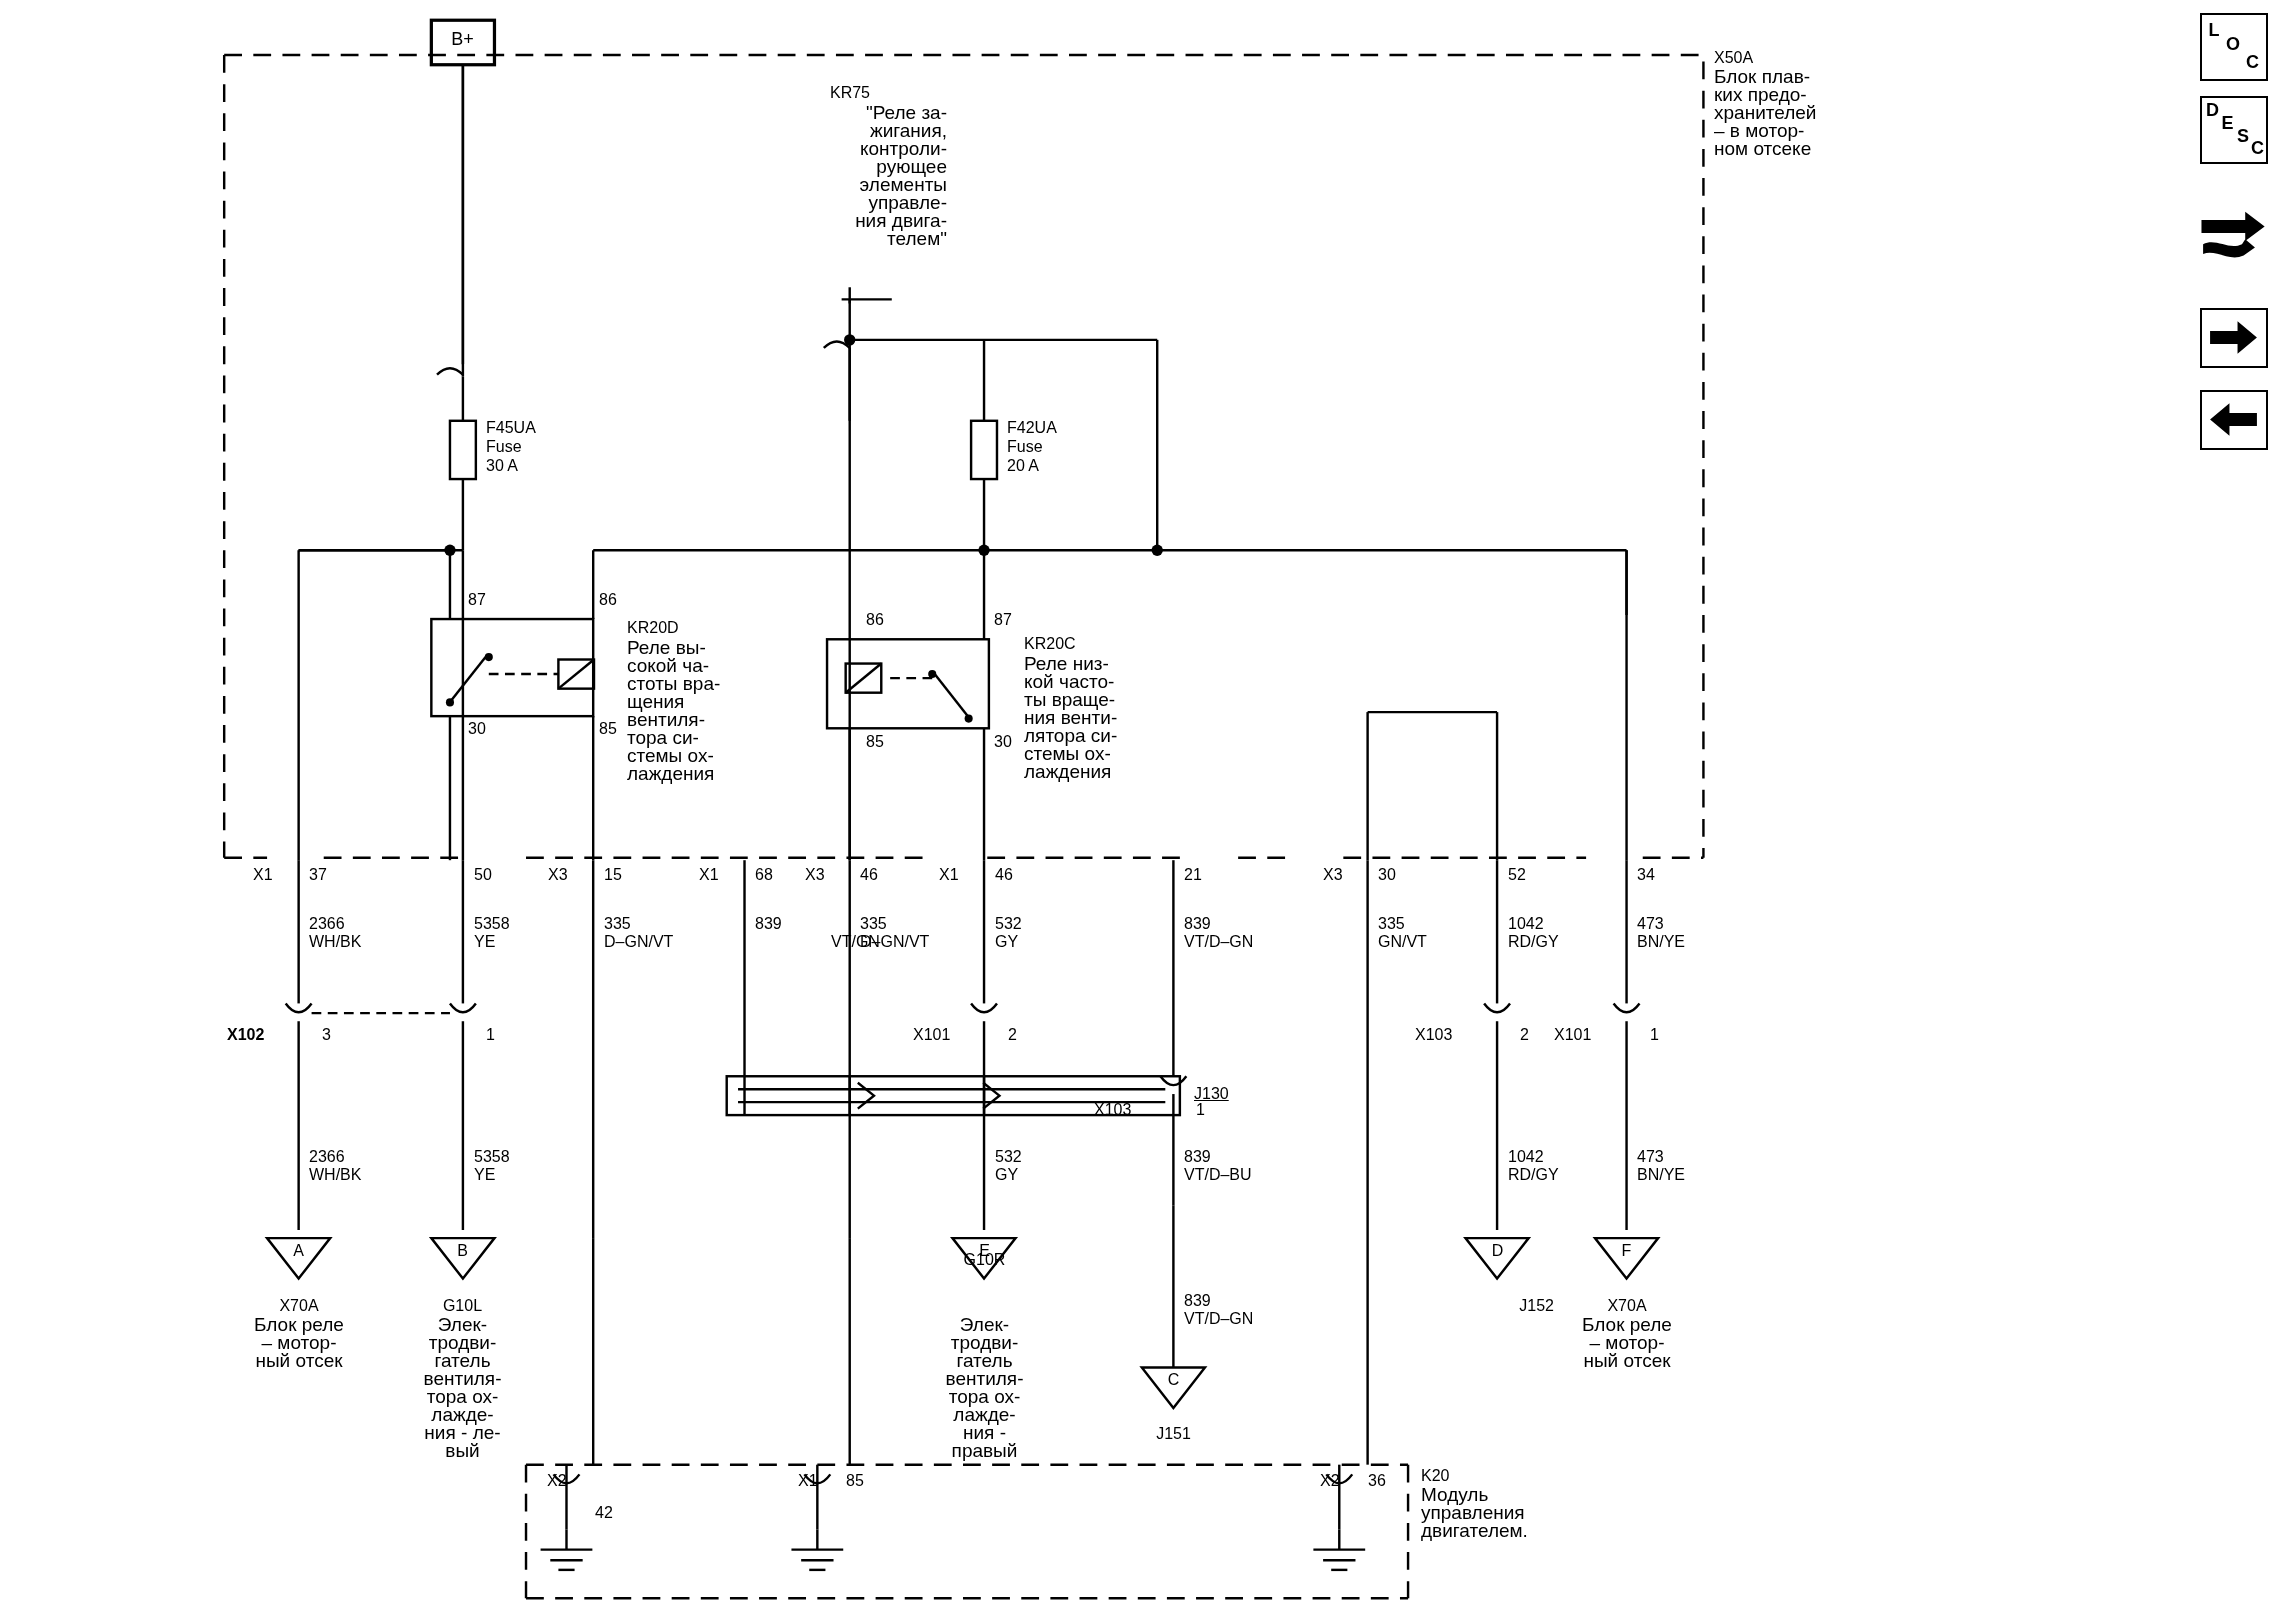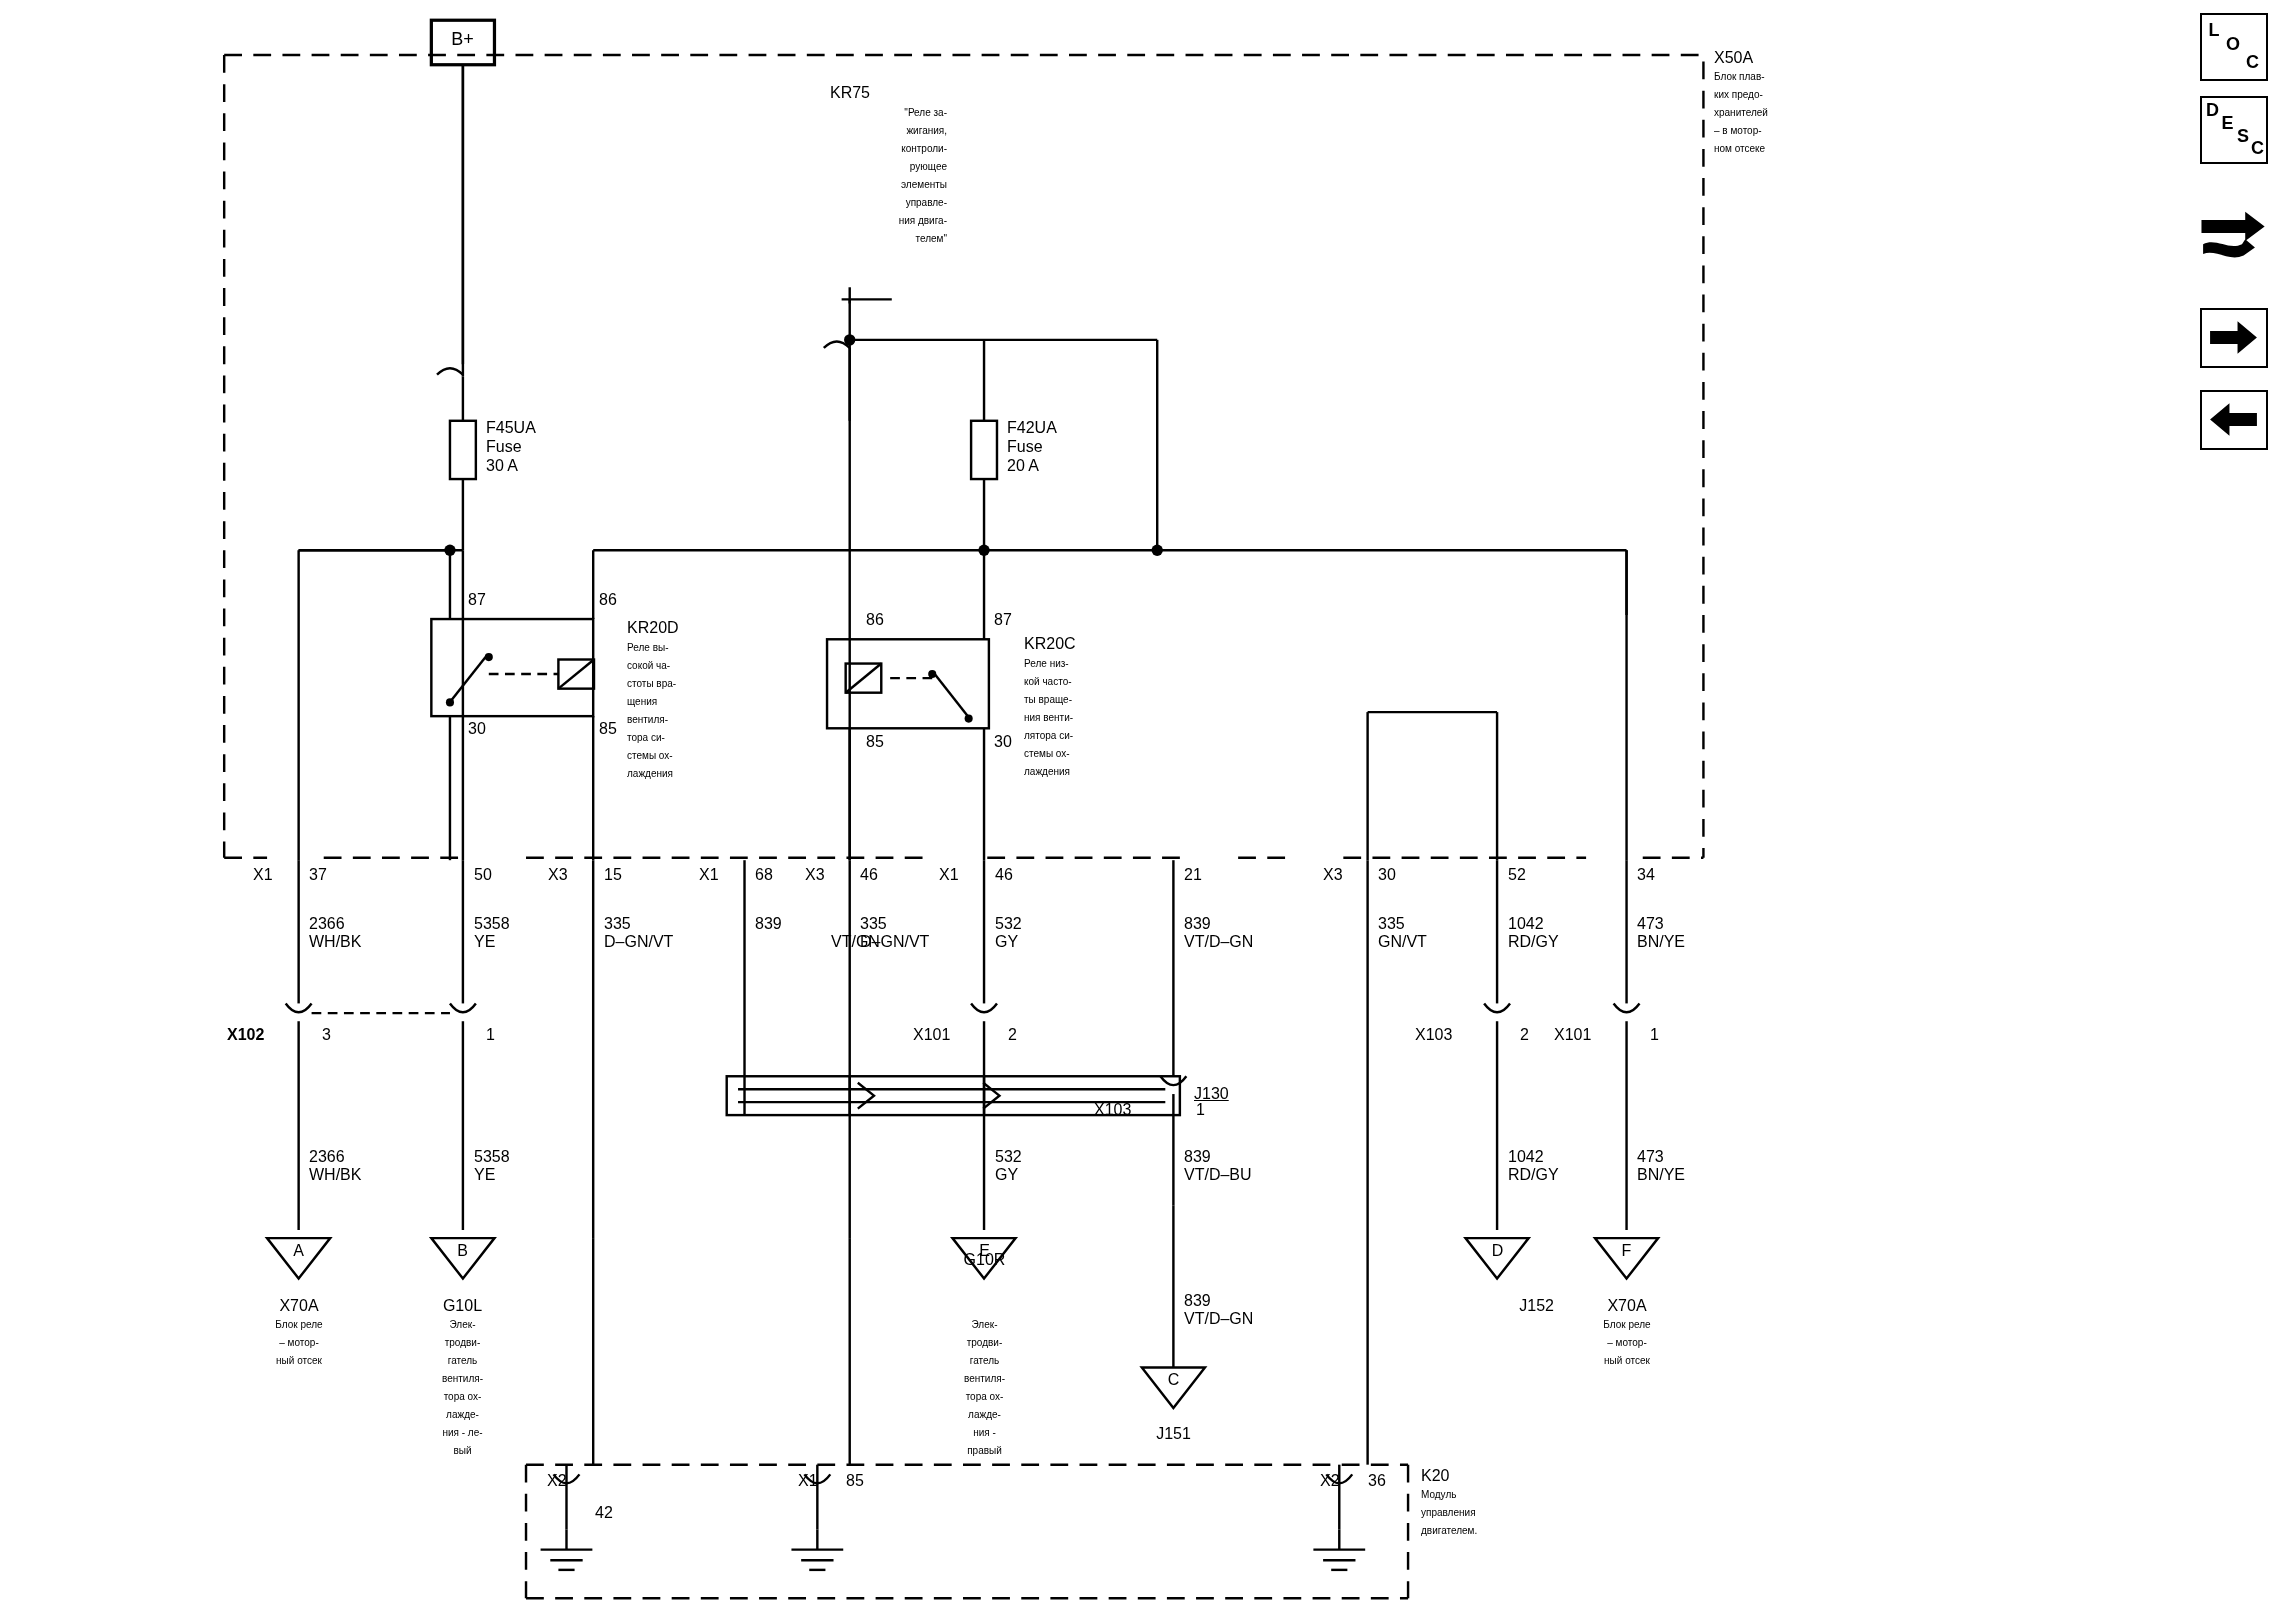--- a/index.html
+++ b/index.html
@@ -23,21 +23,21 @@
   }
   .lbl {
     position: absolute;
     font-size: 16px;
     line-height: 18.6px;
     white-space: pre;
     color: #000;
   }
   .lbl.c { text-align: center; }
   .lbl.r { text-align: right; }
-  .small { font-size: 10px; line-height: 18px; }
+  .small { font-size: 19px; line-height: 18px; }
 
   
   .toolbtn {
     position: absolute;
     border: 2.4px solid #000;
     background: #fff;
     box-sizing: border-box;
   }
   .toolbtn .inner {
     width: 100%;

